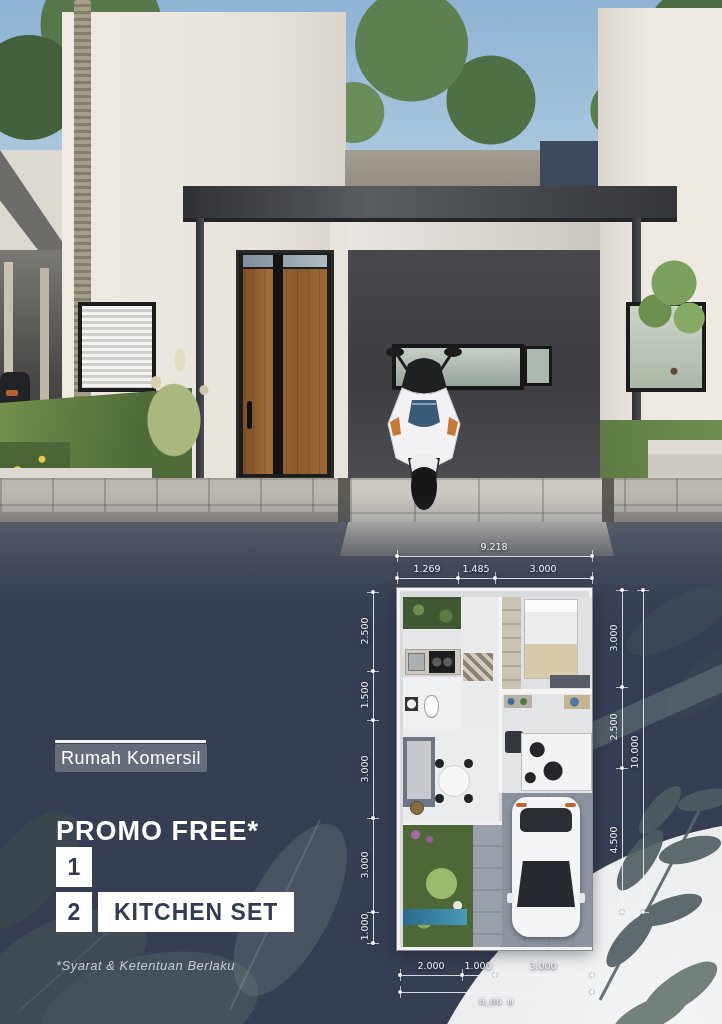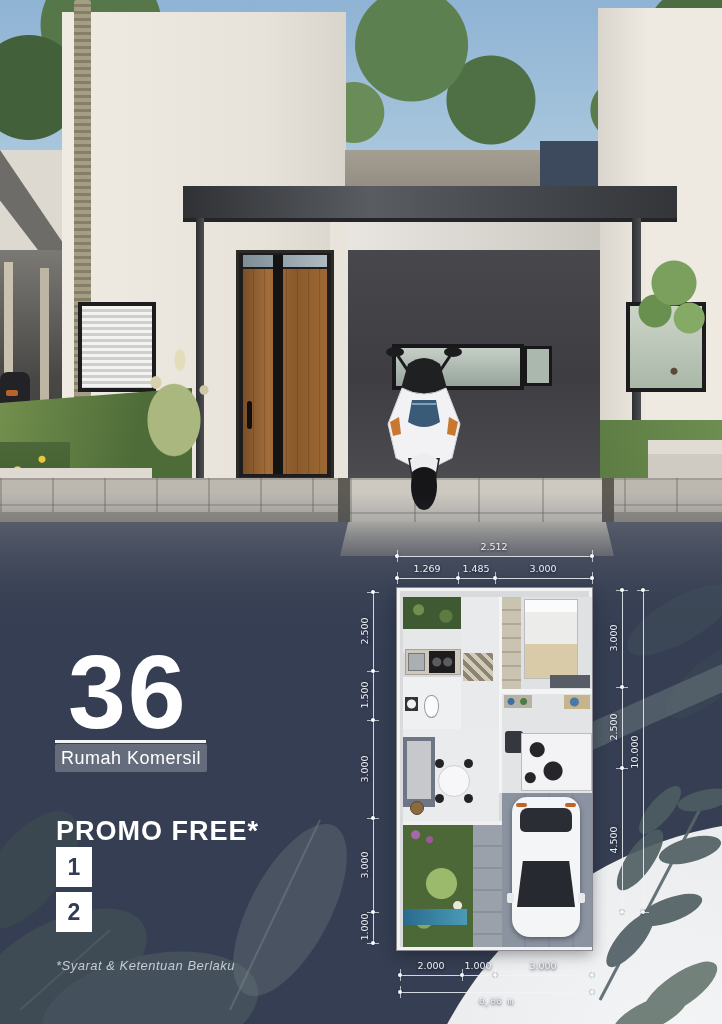--- a/index.html
+++ b/index.html
@@ -265,29 +265,29 @@
       <ellipse cx="130" cy="290" rx="32" ry="12" transform="rotate(-15 130 290)"></ellipse>
       <ellipse cx="100" cy="250" rx="30" ry="11" transform="rotate(-50 100 250)"></ellipse>
       <ellipse cx="145" cy="240" rx="28" ry="10" transform="rotate(-12 145 240)"></ellipse>
     </g>
     <g fill="#5d6e66" opacity="0.85">
       <ellipse cx="120" cy="430" rx="44" ry="16" transform="rotate(-35 120 430)"></ellipse>
       <ellipse cx="90" cy="455" rx="40" ry="14" transform="rotate(-25 90 455)"></ellipse>
     </g>
   </svg>
 
-  <div class="abs type-num">36</div>
   <div class="abs type-underline"></div>
   <div class="abs type-badge">Rumah Komersil</div>
   <div class="abs promo-title">PROMO FREE*</div>
   <div class="abs promo-row r1">
     <div class="promo-num">1</div>
   </div>
   <div class="abs promo-row r2">
     <div class="promo-num">2</div>
+    <div class="promo-label">KITCHEN SET</div>
   </div>
   <div class="abs disclaimer">*Syarat &amp; Ketentuan Berlaku</div>
 
   <div class="abs plan">
     <div class="pr garden-top"></div>
     <div class="pr service-floor"></div>
     <div class="pr counter"></div>
     <div class="pr sink"></div>
     <div class="pr stove"></div>
     <div class="pr bath"></div>
@@ -333,21 +333,21 @@
 
   <div id="dims">
     <div class="dim-line" style="left:397px;top:556px;width:195px;height:1px;"></div>
     <div class="dim-line" style="left:397px;top:578px;width:195px;height:1px;"></div>
     <div class="dim-line" style="left:373px;top:592px;width:1px;height:351px;"></div>
     <div class="dim-line" style="left:622px;top:590px;width:1px;height:322px;"></div>
     <div class="dim-line" style="left:643px;top:590px;width:1px;height:322px;"></div>
     <div class="dim-line" style="left:400px;top:975px;width:192px;height:1px;"></div>
     <div class="dim-line" style="left:400px;top:992px;width:192px;height:1px;"></div>
 
-    <span class="dim-label" style="left:494px;top:552px;">2.512</span>
+    <span class="dim-label" style="left:494px;top:552px;">9.218</span>
     <span class="dim-label" style="left:427px;top:574px;">1.269</span>
     <span class="dim-label" style="left:476px;top:574px;">1.485</span>
     <span class="dim-label" style="left:543px;top:574px;">3.000</span>
     <span class="dim-label rot" style="left:364px;top:631px;">2.500</span>
     <span class="dim-label rot" style="left:364px;top:695px;">1.500</span>
     <span class="dim-label rot" style="left:364px;top:769px;">3.000</span>
     <span class="dim-label rot" style="left:364px;top:865px;">3.000</span>
     <span class="dim-label rot" style="left:364px;top:927px;">1.000</span>
     <span class="dim-label rot" style="left:613px;top:638px;">3.000</span>
     <span class="dim-label rot" style="left:613px;top:727px;">2.500</span>

